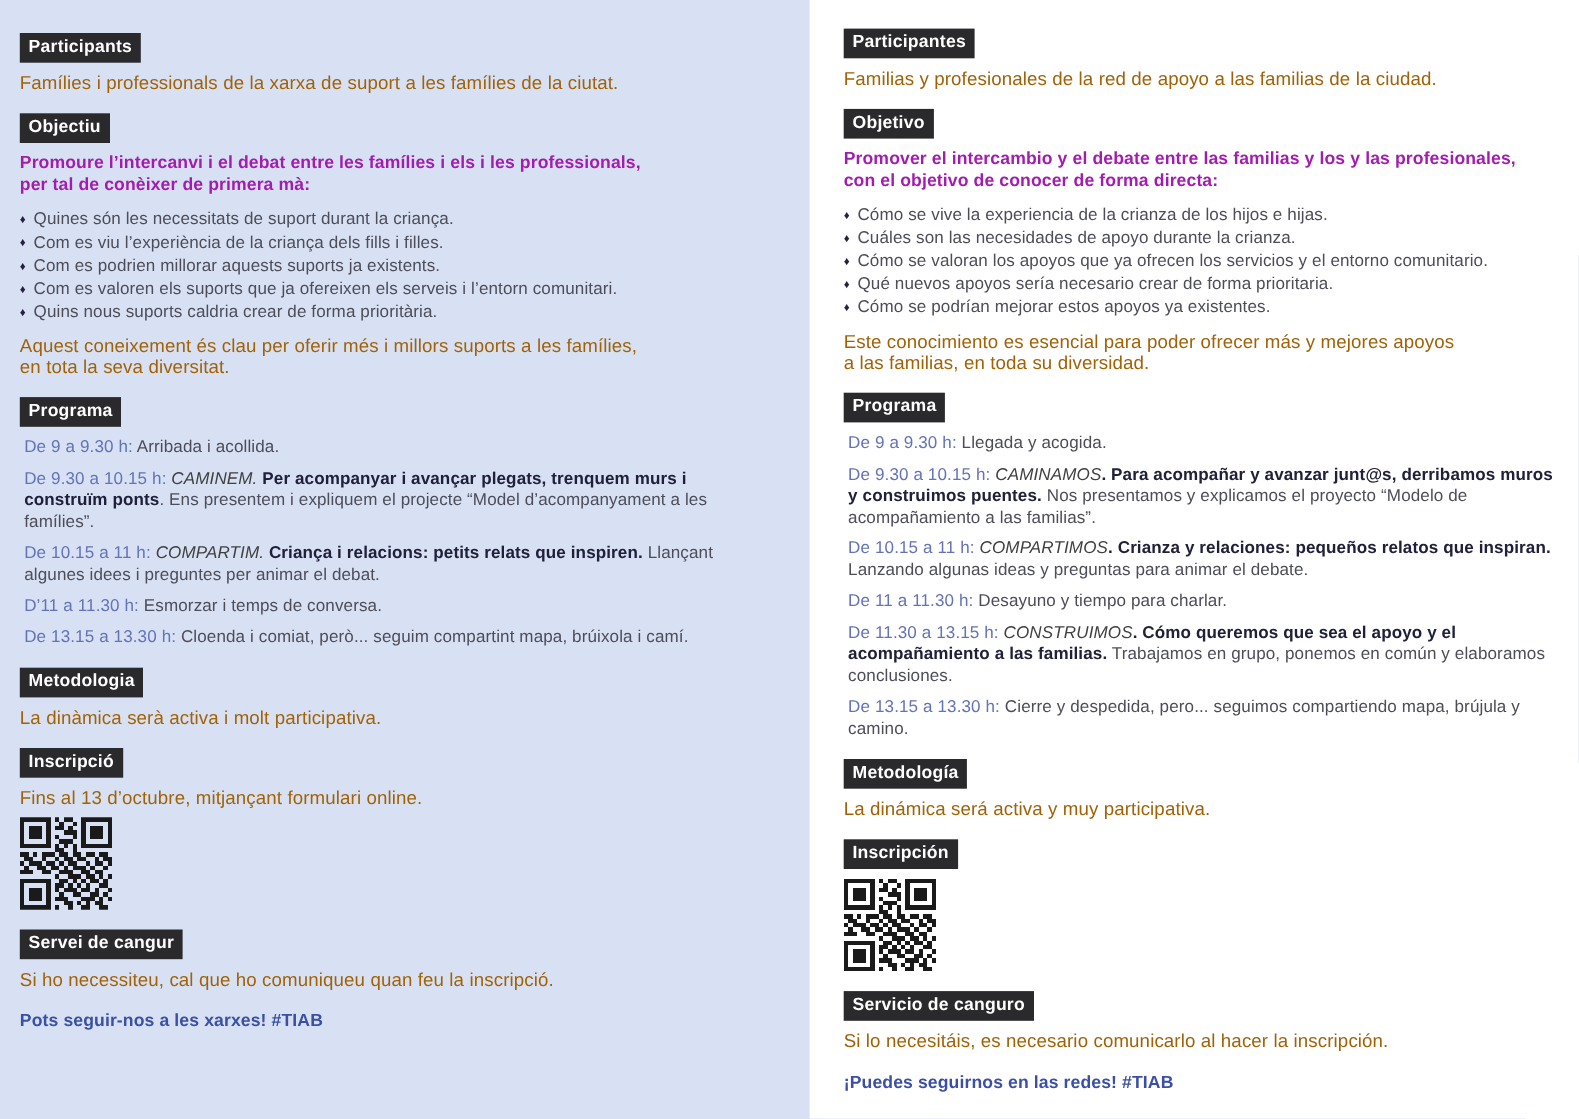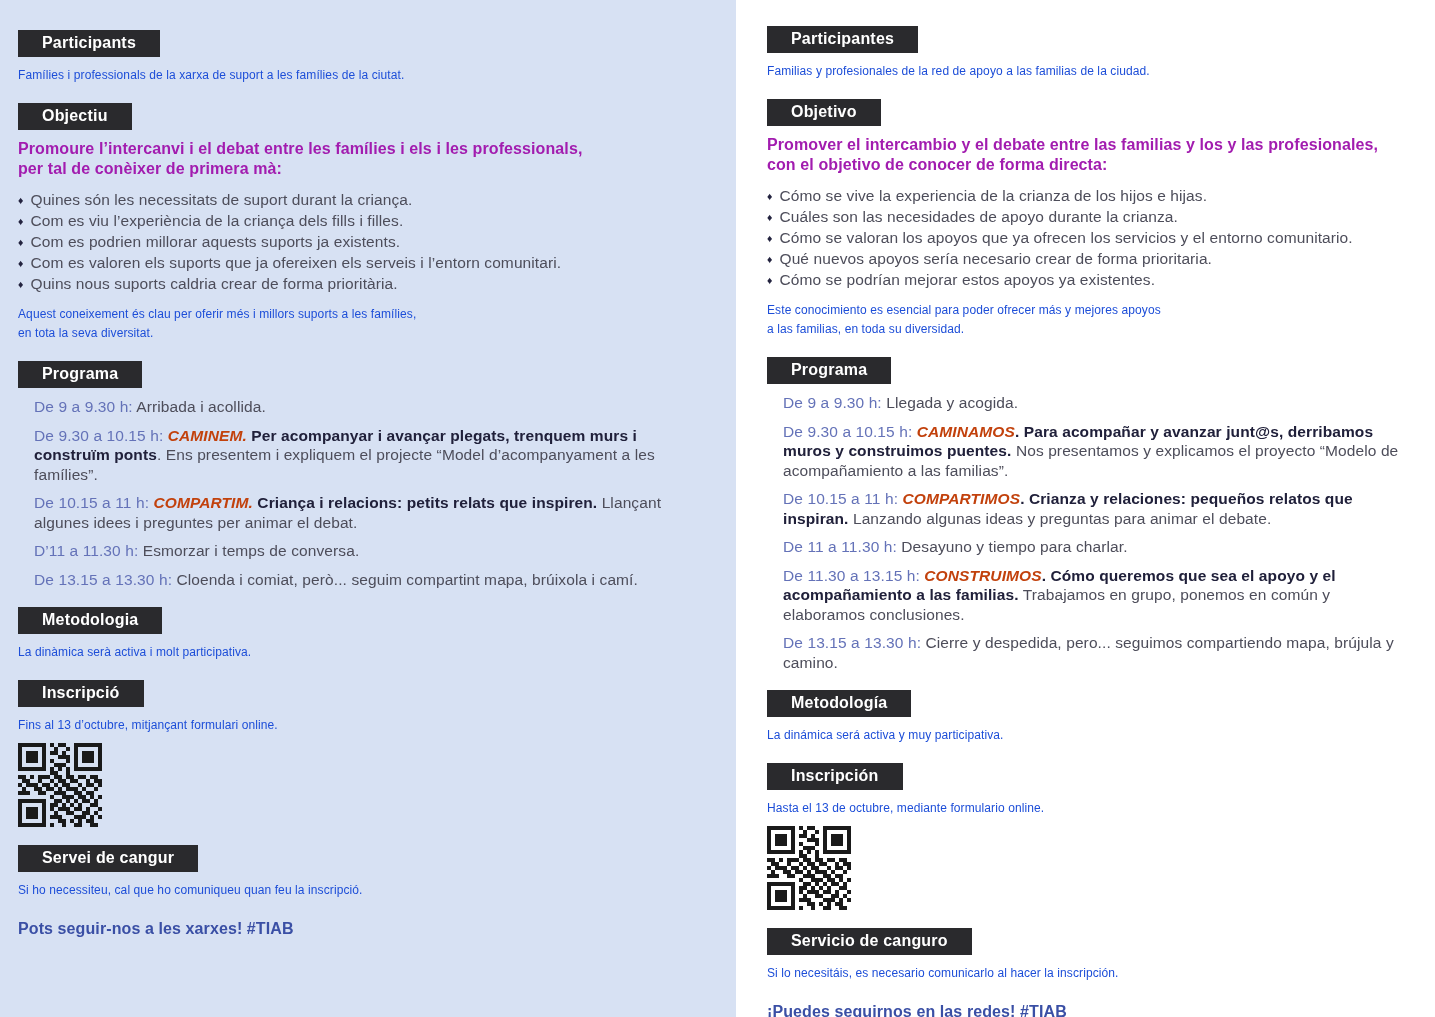--- a/index.html
+++ b/index.html
@@ -12,29 +12,29 @@
   }
   .col { position: absolute; top: 0; height: 1017px; box-sizing: border-box; }
   .col-ca { left: 0; width: 719px; background: #d7e1f3; padding: 30px 26px 0 18px; }
   .col-es { left: 736px; width: 716px; background: #ffffff; padding: 26px 30px 0 31px; }
 
   .title-box {
     display: table;
     background: #2a2a2d; color: #ffffff;
     font-size: 16px; font-weight: 700;
     letter-spacing: 0.2px;
-    padding: 4px 24px 5px;
+    padding: 4px 8px 5px;
     margin: 18px 0 9px;
   }
   .col .title-box:first-child { margin-top: 0; }
 
   p { margin: 0 0 18px; }
   .body {
-    font-size: 12px; line-height: 19px;
-    color: #1d4ed8; letter-spacing: 0.1px;
+    font-size: 17px; line-height: 19px;
+    color: #a16207; letter-spacing: 0.1px;
     max-width: 660px;
   }
   .intro, .outro { white-space: pre-line; }
   .intro {
     font-weight: 700; color: #a21caf;
     font-size: 16px; line-height: 19.5px;
     margin: 0 0 12px;
   }
   .outro { margin: 10px 0 18px; }
 
@@ -44,25 +44,25 @@
     color: #4d4d5a; letter-spacing: 0.1px;
   }
   .diamond {
     color: #23233f; font-size: 10.5px;
     margin-right: 7px; position: relative; top: -1px;
   }
 
   .program { margin-bottom: 0; }
   .program p {
     font-size: 15.5px; line-height: 19.5px;
-    letter-spacing: 0.1px; margin: 0 16px 9px;
+    letter-spacing: 0.1px; margin: 0 4px 9px;
     max-width: 662px;
   }
   .seg-time  { color: #6472b8; }
-  .seg-name  { color: #c2410c; font-weight: 700; font-style: italic; }
+  .seg-name  { color: #404040; font-weight: 400; font-style: italic; }
   .seg-bold  { color: #20203a; font-weight: 700; }
   .seg-plain { color: #4d4d5a; }
 
   .qr { width: 84px; height: 84px; margin: 4px 0 2px; }
   .qr svg { width: 100%; height: 100%; display: block; fill: #1a1a1a; }
 
   .social {
     font-size: 16px; font-weight: 700;
     color: #3a4fa5; letter-spacing: 0.1px;
     margin: 20px 0 0;
@@ -375,21 +375,20 @@
     <p><span class="seg-time">De 10.15 a 11 h: </span><span class="seg-name">COMPARTIMOS</span><span class="seg-bold">. Crianza y relaciones: pequeños relatos que inspiran.</span><span class="seg-plain"> Lanzando algunas ideas y preguntas para animar el debate.</span></p>
     <p><span class="seg-time">De 11 a 11.30 h:</span><span class="seg-plain"> Desayuno y tiempo para charlar.</span></p>
     <p><span class="seg-time">De 11.30 a 13.15 h: </span><span class="seg-name">CONSTRUIMOS</span><span class="seg-bold">. Cómo queremos que sea el apoyo y el acompañamiento a las familias.</span><span class="seg-plain"> Trabajamos en grupo, ponemos en común y elaboramos conclusiones.</span></p>
     <p><span class="seg-time">De 13.15 a 13.30 h:</span><span class="seg-plain"> Cierre y despedida, pero... seguimos compartiendo mapa, brújula y camino.</span></p>
   </div>
 
   <h2 class="title-box">Metodología</h2>
   <p class="body">La dinámica será activa y muy participativa.</p>
 
   <h2 class="title-box">Inscripción</h2>
-  <p class="body" style="margin-bottom:8px">Hasta el 13 de octubre, mediante formulario online.</p>
   <div class="qr">
       <svg viewBox="0 0 21 21" shape-rendering="crispEdges">
         <rect x="0" y="0" width="1" height="1"></rect>
         <rect x="1" y="0" width="1" height="1"></rect>
         <rect x="2" y="0" width="1" height="1"></rect>
         <rect x="3" y="0" width="1" height="1"></rect>
         <rect x="4" y="0" width="1" height="1"></rect>
         <rect x="5" y="0" width="1" height="1"></rect>
         <rect x="6" y="0" width="1" height="1"></rect>
         <rect x="8" y="0" width="1" height="1"></rect>

